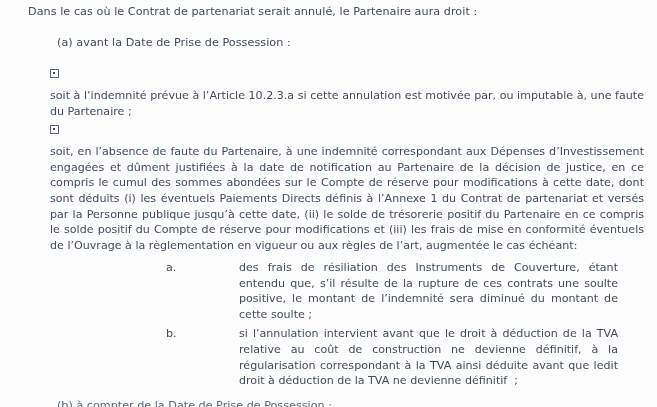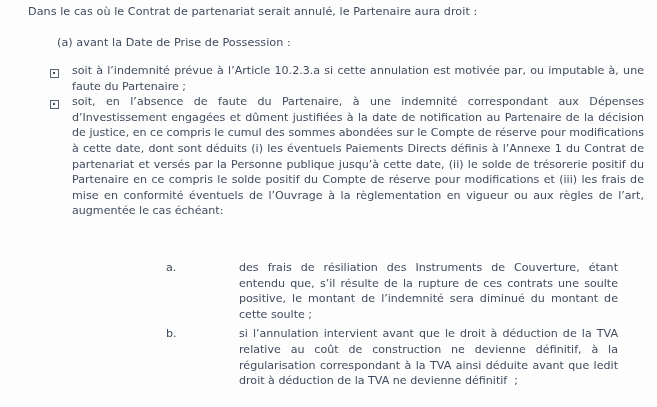--- a/index.html
+++ b/index.html
@@ -58,20 +58,21 @@
   .bullets {
     position: absolute;
     left: 50px;
     top: 63px;
     width: 594px;
   }
   .bullet-row {
     display: flex;
     align-items: flex-start;
     margin-bottom: 0px;
+    flex-direction: column;
   }
   .bullet-mark {
     flex: 0 0 22px;
     padding-top: 3px;
     font-size: 9px;
     line-height: 15.6px;
     color: #4a5568;
   }
   .sq {
     display: inline-block;
@@ -173,14 +174,15 @@
       <span class="sub-text">des frais de résiliation des Instruments de Couverture, étant entendu que, s’il résulte de la rupture de ces contrats une soulte positive, le montant de l’indemnité sera diminué du montant de cette soulte ;</span>
     </div>
 
     <div class="sub-row">
       <span class="sub-mark">b.</span>
       <span class="sub-text">si l’annulation intervient avant que le droit à déduction de la TVA relative au coût de construction ne devienne définitif, à la régularisation correspondant à la TVA ainsi déduite avant que ledit droit à déduction de la TVA ne devienne définitif  ;</span>
     </div>
 
   </div>
 
+  <div class="clipped">(b) à compter de la Date de Prise de Possession :</div>
 
 </div>
 
 </body></html>

